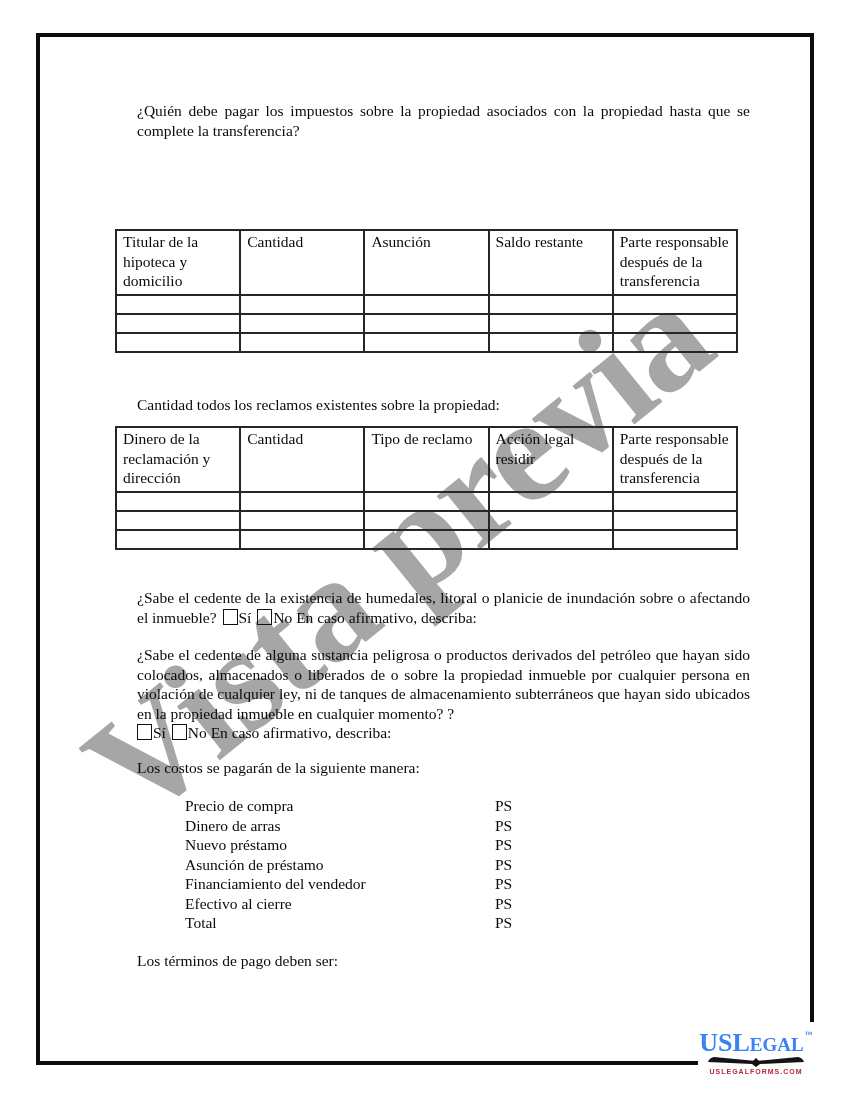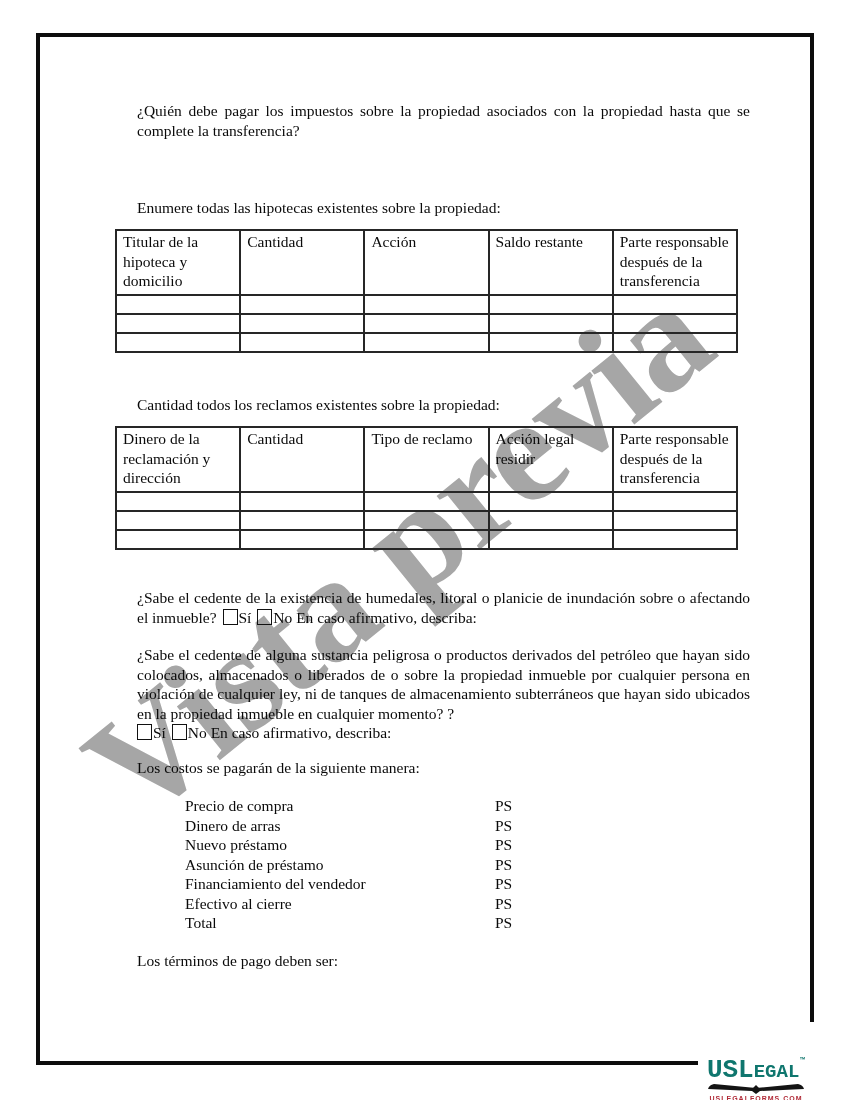--- a/index.html
+++ b/index.html
@@ -20,56 +20,55 @@
   .doc-table col{width:20%;}
   .doc-table td.blank{height:17px;padding:0 6px;}
   .cb{display:inline-block;width:13px;height:14px;border:1.5px solid #111;background:transparent;
       vertical-align:-2px;margin:0 1px 0 2px;}
   .costs{position:absolute;left:125px;top:756px;width:470px;z-index:2;margin-top:40px;}
   .cost-row{position:relative;height:19.5px;font-size:15.5px;line-height:19.5px;}
   .cost-label{margin-left:60px;}
   .cost-value{position:absolute;left:370px;top:0;}
   .logo{position:absolute;left:698px;top:1022px;width:116px;z-index:3;background:#fff;
         text-align:center;padding-bottom:1px;}
-  .logo-word{font-family:Liberation Mono, monospace;font-weight:bold;color:#0f766e;
-             line-height:26px;white-space:nowrap;margin-top:26px;}
+  .logo-word{font-family:Liberation Serif, serif;font-weight:bold;color:#3b82f6;
+             line-height:26px;white-space:nowrap;}
   .logo-word .big{font-size:26px;}
   .logo-word .small{font-size:19px;}
   .logo-word .tm{font-size:8px;vertical-align:14px;margin-left:1px;}
   .wings{display:block;margin:-2px auto 0 auto;}
   .logo-domain{font-family:"Liberation Sans","DejaVu Sans",sans-serif;font-size:7px;font-weight:bold;
                color:#b02a37;letter-spacing:1px;line-height:8px;white-space:nowrap;}
 </style>
 </head>
 <body>
 
 <div class="page">
 
   <div class="watermark">Vista previa</div>
 
   <div class="frame"></div>
 
   <p class="doc-text justify" style="top:101px">¿Quién debe pagar los impuestos sobre la propiedad asociados con la propiedad hasta que se complete la transferencia?</p>
 
 
-  <p class="doc-text" style="top:198px">Enumere todas las hipotecas existentes sobre la propiedad:</p>
 
   <table class="doc-table" style="top:229px">
     <colgroup>
         <col>
         <col>
         <col>
         <col>
         <col>
       </colgroup>
     <tbody>
         <tr>
       <th>Titular de la hipoteca y domicilio</th>
       <th>Cantidad</th>
-      <th>Acción</th>
+      <th>Asunción</th>
       <th>Saldo restante</th>
       <th>Parte responsable después de la transferencia</th>
     </tr>
     <tr>
       <td class="blank"></td>
           <td class="blank"></td>
           <td class="blank"></td>
           <td class="blank"></td>
           <td class="blank"></td>
     </tr>

